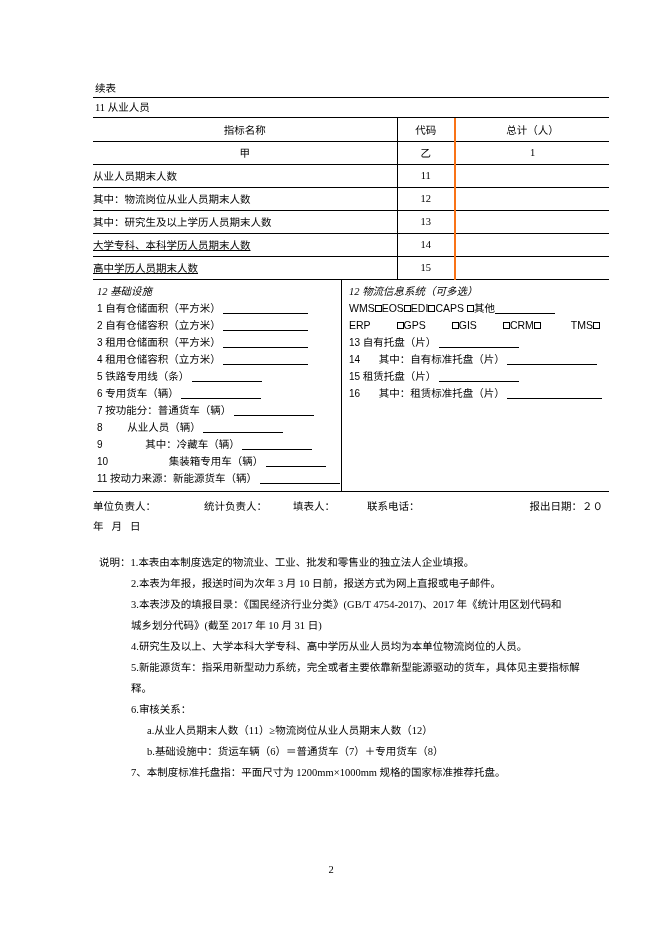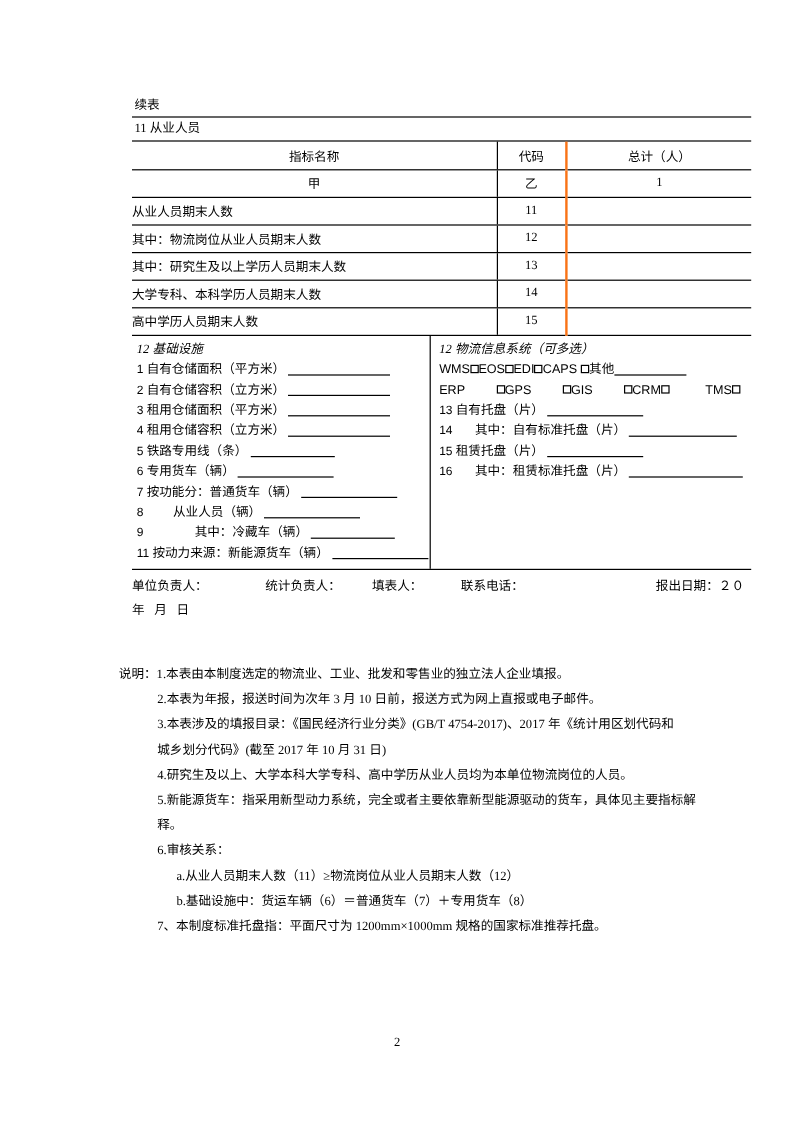--- a/index.html
+++ b/index.html
@@ -20,21 +20,21 @@
   .page {
     position: absolute;
     left: 0; top: 0;
     width: 662px;
     height: 936px;
     box-sizing: border-box;
   }
 
   .content {
     position: absolute;
-    left: 110px;
+    left: 93px;
     top: 80px;
     width: 516px;
   }
 
   
   .cont-label {
     font-size: 10.5px;
     line-height: 18px;
     padding-left: 2px;
     border-bottom: 1px solid #000;
@@ -69,21 +69,21 @@
   .col-code  { width: 58px; border-left: 1px solid #000; border-right: 2px solid #f97316; text-align: center; }
   .col-total { width: 154px; text-align: center; }
 
   td.cell-head {
     text-align: center;
     font-size: 10.5px;
   }
   td.cell-indent0 { padding-left: 4px; }
   td.cell-indent1 { padding-left: 20px; }
   td.cell-indent2 { padding-left: 32px; margin-top: 31px; }
-  td.cell-indent3 { padding-left: 50px; }
+  td.cell-indent3 { padding-left: 50px; text-decoration: underline; }
 
   
   .panels {
     display: flex;
     width: 516px;
     border-bottom: 1px solid #000;
     box-sizing: border-box;
   }
   .panel-left {
     width: 249px;
@@ -292,20 +292,25 @@
           <span class="num">8</span>
           <span class="lbl-ind1">从业人员（辆）</span>
           <span class="fill f80"></span>
         </div>
         <div class="pline">
           <span class="num">9</span>
           <span class="lbl-ind2">其中：冷藏车（辆）</span>
           <span class="fill f70"></span>
         </div>
         <div class="pline">
+          <span class="num">10</span>
+          <span class="lbl-ind3">集装箱专用车（辆）</span>
+          <span class="fill f60"></span>
+        </div>
+        <div class="pline">
           <span class="num">11</span>
           <span>按动力来源：新能源货车（辆）</span>
           <span class="fill f80"></span>
         </div>
       </div>
 
       <div class="panel-right">
         <div class="pline-head">12 物流信息系统（可多选）</div>
 
         <div class="sysline">

